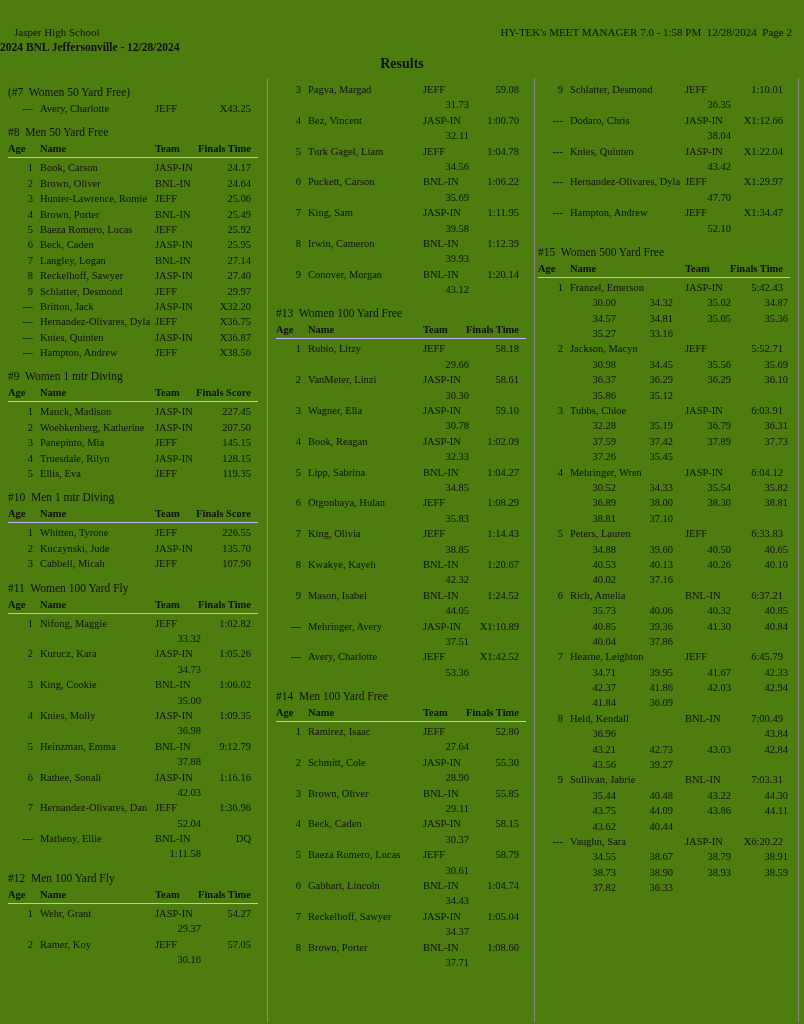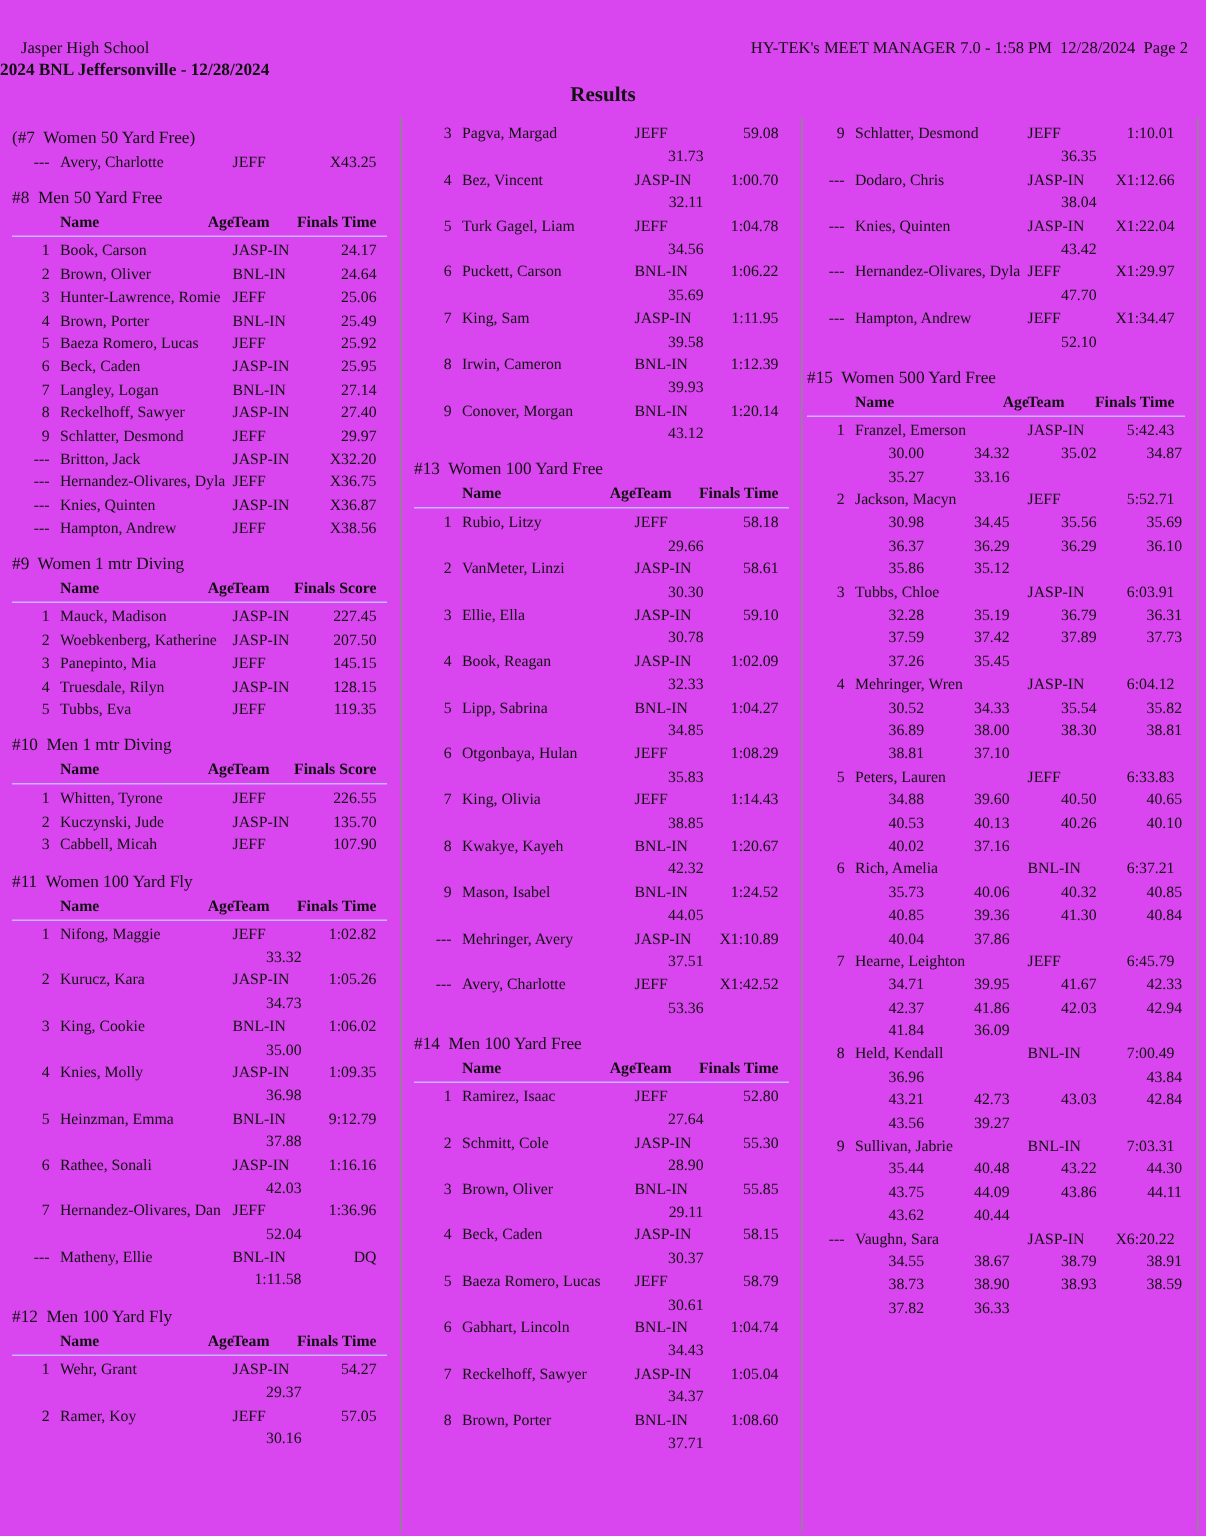--- a/index.html
+++ b/index.html
@@ -1,35 +1,35 @@
 <!DOCTYPE html>
 <html><head>
 <meta charset="utf-8">
 <style>
   html,body{margin:0;padding:0;background:#e8e8e8}
-  .page{position:relative;width:804px;height:1024px;background:#d946ef;color:#111;
+  .page{position:relative;width:804px;height:1024px;background:#4d7c0f;color:#111;
         font-family:"Liberation Serif", serif;overflow:hidden}
   .top-row{position:absolute;top:26px;left:14px;width:778px;display:flex;
            justify-content:space-between;font-size:11px}
   .top-row span{white-space:pre}
   .meet-title{position:absolute;top:41px;left:0;width:100%;
               font-weight:bold;font-size:11.5px}
   .results-heading{position:absolute;top:56px;left:0;width:100%;text-align:center;
               font-weight:bold;font-size:14px}
   .vdiv{position:absolute;top:78px;height:944px;width:1px;background:#8a8a8a}
   .col{position:absolute;top:80px;padding-top:2px}
   #col1{left:8px;width:250px}
   #col2{left:276px;width:250px}
   #col3{left:538px;width:252px}
   .event-title{font-weight:normal;font-size:11.5px;line-height:16px;margin:8px 0 1px;white-space:pre}
   .col .event-title:first-child{margin-top:2px}
   .col-head{position:relative;height:16px;line-height:15px;font-weight:bold;
             font-size:10.5px;border-bottom:1px solid #c4b5fd;margin-bottom:2px}
   .h-name{position:absolute;left:32px}
-  .h-age{position:absolute;left:10px;width:138px;text-align:right}
+  .h-age{position:absolute;left:0;width:138px;text-align:left}
   .h-team{position:absolute;left:147px}
   .h-time{position:absolute;right:7px}
   .result-row,.split-row{position:relative;height:15.4px;line-height:15.4px;font-size:10.5px}
   .place{position:absolute;left:0;width:25px;text-align:right}
   .rname{position:absolute;left:32px;width:114px;white-space:nowrap;overflow:hidden}
   .rteam{position:absolute;left:147px}
   .rtime{position:absolute;right:7px}
   .sc{position:absolute;text-align:right}
   .sc0{left:0;width:78px}
   .sc1{left:78px;width:57px}
@@ -166,21 +166,21 @@
         <span class="rtime">145.15</span>
       </div>
       <div class="result-row">
         <span class="place">4</span>
         <span class="rname">Truesdale, Rilyn</span>
         <span class="rteam">JASP-IN</span>
         <span class="rtime">128.15</span>
       </div>
       <div class="result-row">
         <span class="place">5</span>
-        <span class="rname">Tubbs, Eva</span>
+        <span class="rname">Ellis, Eva</span>
         <span class="rteam">JEFF</span>
         <span class="rtime">119.35</span>
       </div>
       <div class="event-title">#10  Men 1 mtr Diving</div>
       <div class="col-head">
         <span class="h-name">Name</span>
         <span class="h-age">Age</span>
         <span class="h-team">Team</span>
         <span class="h-time">Finals Score</span>
       </div>
@@ -448,21 +448,21 @@
         <span class="rtime">58.61</span>
       </div>
       <div class="split-row">
         <span class="sc sc0"></span>
         <span class="sc sc1"></span>
         <span class="sc sc2">30.30</span>
         <span class="sc sc3"></span>
       </div>
       <div class="result-row">
         <span class="place">3</span>
-        <span class="rname">Ellie, Ella</span>
+        <span class="rname">Wagner, Ella</span>
         <span class="rteam">JASP-IN</span>
         <span class="rtime">59.10</span>
       </div>
       <div class="split-row">
         <span class="sc sc0"></span>
         <span class="sc sc1"></span>
         <span class="sc sc2">30.78</span>
         <span class="sc sc3"></span>
       </div>
       <div class="result-row">
@@ -737,20 +737,26 @@
         <span class="place">1</span>
         <span class="rname">Franzel, Emerson</span>
         <span class="rteam">JASP-IN</span>
         <span class="rtime">5:42.43</span>
       </div>
       <div class="split-row">
         <span class="sc sc0">30.00</span>
         <span class="sc sc1">34.32</span>
         <span class="sc sc2">35.02</span>
         <span class="sc sc3">34.87</span>
+      </div>
+      <div class="split-row">
+        <span class="sc sc0">34.57</span>
+        <span class="sc sc1">34.81</span>
+        <span class="sc sc2">35.05</span>
+        <span class="sc sc3">35.36</span>
       </div>
       <div class="split-row">
         <span class="sc sc0">35.27</span>
         <span class="sc sc1">33.16</span>
         <span class="sc sc2"></span>
         <span class="sc sc3"></span>
       </div>
       <div class="result-row">
         <span class="place">2</span>
         <span class="rname">Jackson, Macyn</span>

